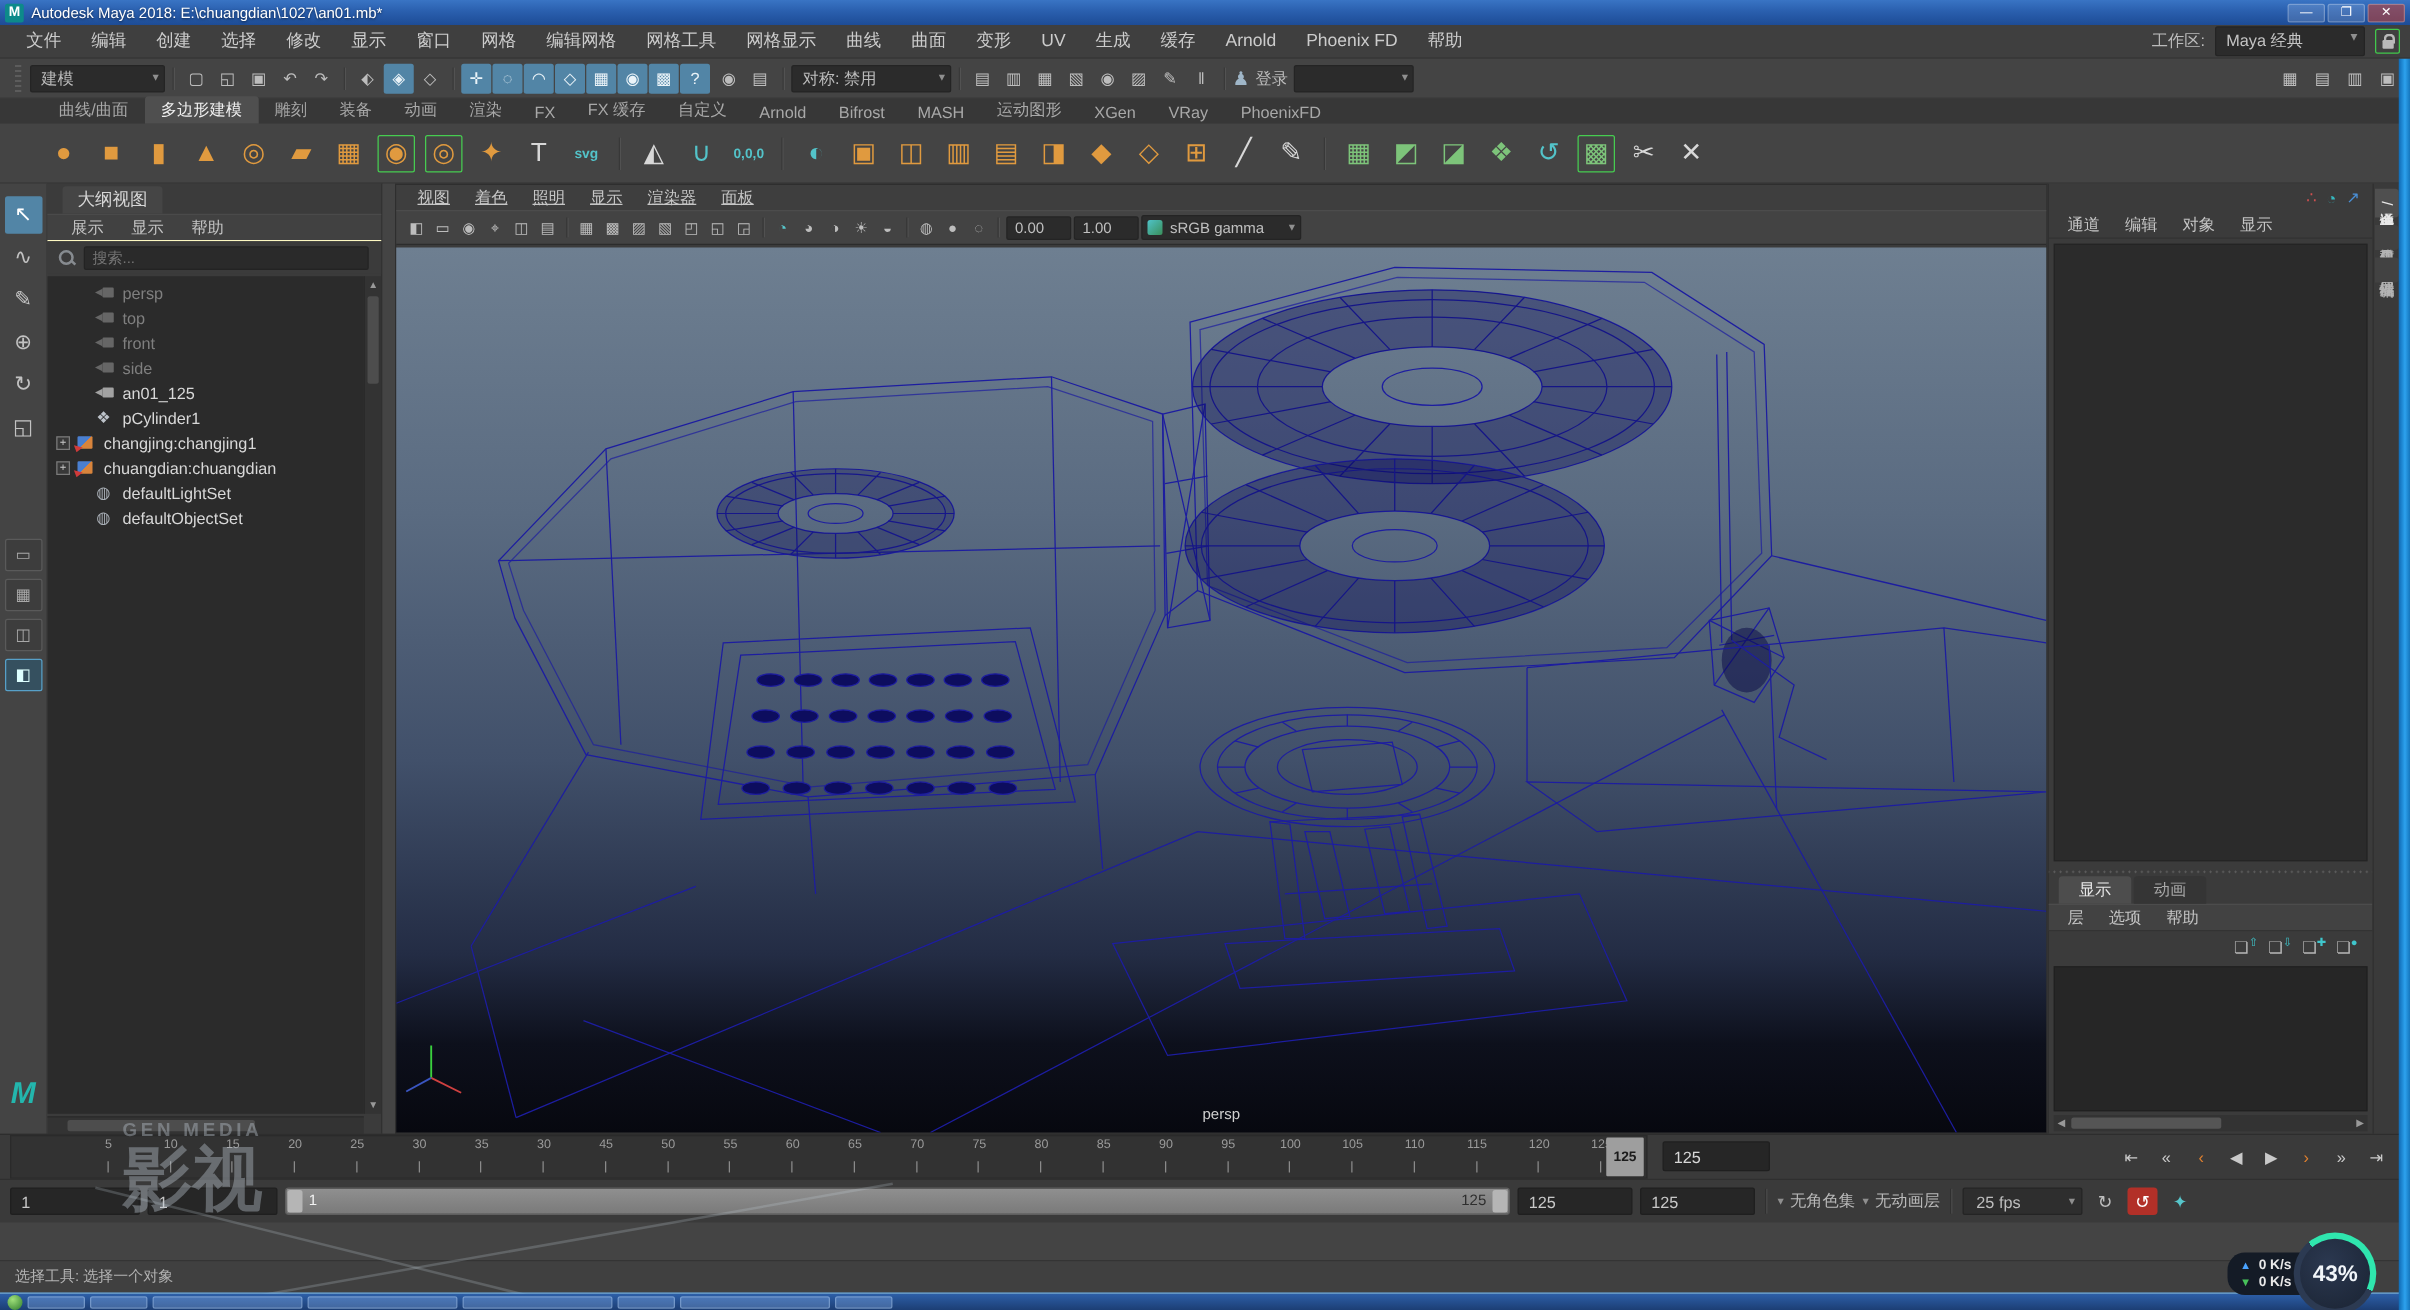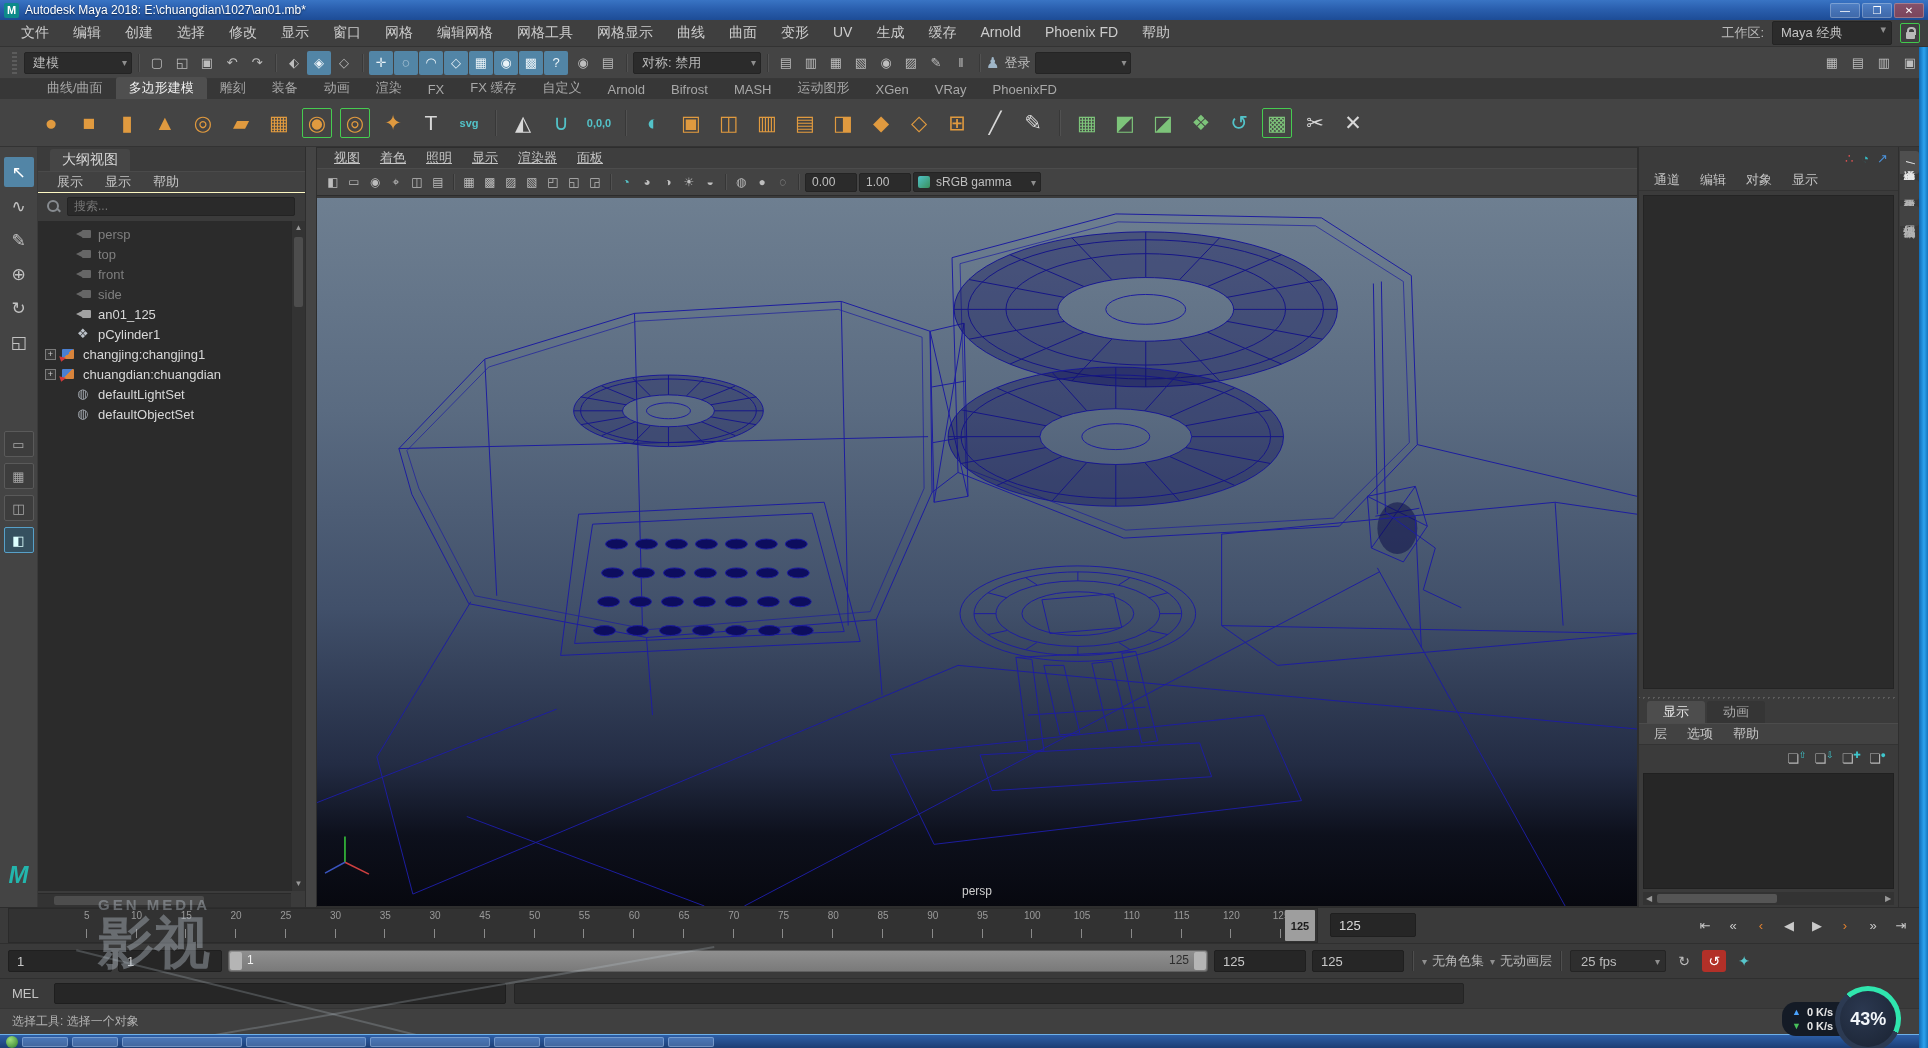--- a/index.html
+++ b/index.html
@@ -886,25 +886,20 @@
       </div>
     <div class="rs-sep"></div>
     <div class="rs-fps">
         <span>25 fps</span>
       </div>
     <span class="rs-ic">↻</span>
     <span class="rs-ic autokey">↺</span>
     <span class="rs-ic" style="color:#57c6cb;">✦</span>
   </div>
 
-  <div class="commandline">
-    <span class="cmd-label">MEL</span>
-    <input class="cmd-input" style="">
-    <div class="cmd-result"></div>
-  </div>
 
   <div class="helpline">
     <span>选择工具: 选择一个对象</span>
   </div>
 
   <div class="taskbar">
     <div class="tb-orb"></div>
     <div class="tb-item"></div>
     <div class="tb-item"></div>
     <div class="tb-item big"></div>

